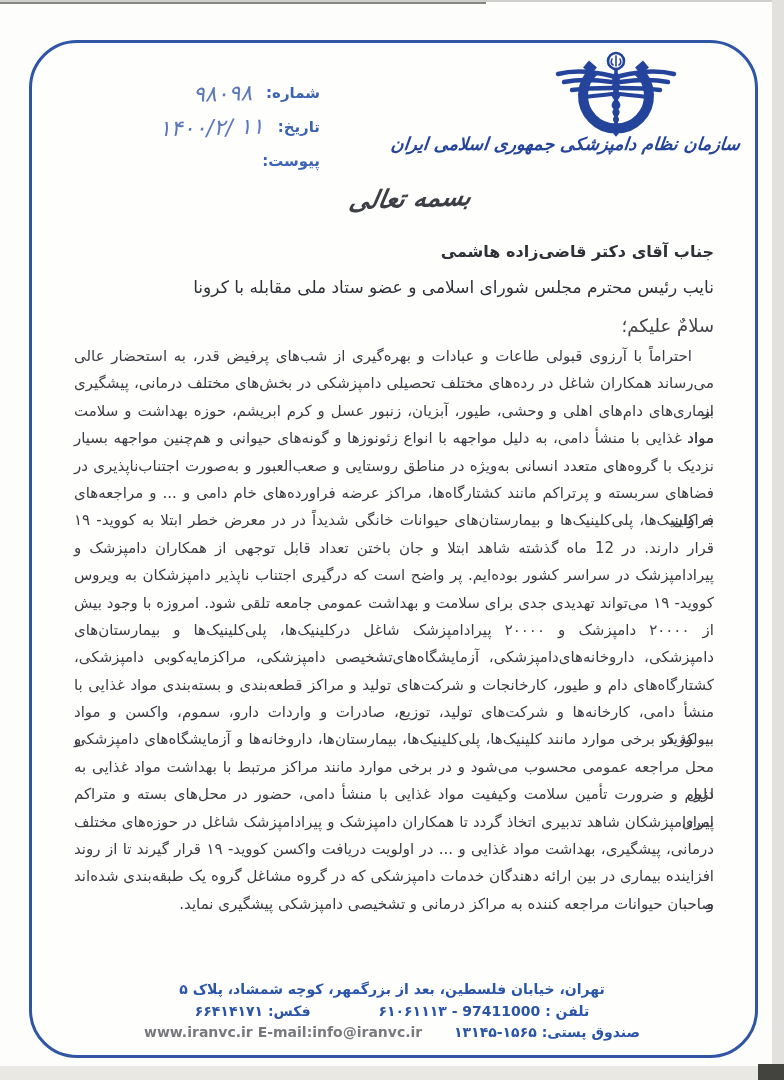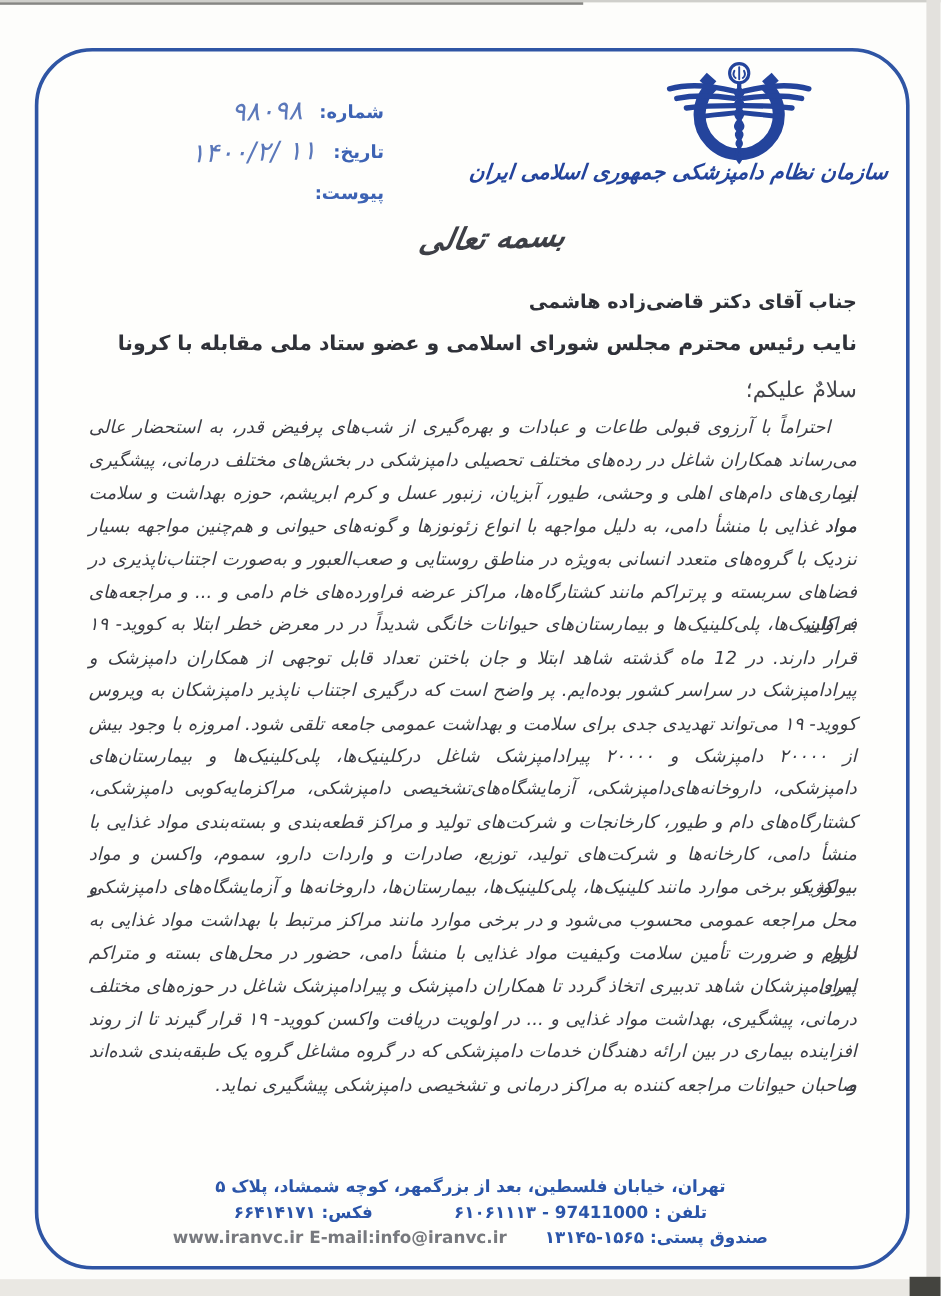--- a/index.html
+++ b/index.html
@@ -39,28 +39,28 @@
   .bismillah{
     position:absolute;top:184px;left:350px;
     font-size:25px;font-weight:bold;font-style:italic;color:#3d3f46;
     transform:skewX(-12deg) rotate(-2deg);white-space:nowrap;
   }
 
   
   .recipient-name{position:absolute;top:242px;right:70px;direction:rtl;
     font-size:16px;font-weight:bold;color:#2f3138;text-align:right;}
   .recipient-title{position:absolute;top:277px;right:70px;direction:rtl;
-    font-size:17px;font-weight:bold;color:#2f3138;}
+    font-size:17px;font-weight:normal;color:#2f3138;}
   .salutation{position:absolute;top:315px;right:70px;direction:rtl;
     font-size:18px;color:#44454b;}
 
   
   .letter-body{
     position:absolute;top:343px;left:74px;right:70px;direction:rtl;
-    font-size:15px;color:#3c3d44;font-style:italic;
+    font-size:15px;color:#3c3d44;
   }
   .bline{
     direction:rtl;text-align:justify;text-align-last:justify;
     line-height:27.4px;height:27.4px;white-space:normal;
   }
   .bline.first{padding-right:22px;}
   .bline.last{text-align-last:right;}
 
   
   .footer{position:absolute;left:60px;right:60px;top:979px;text-align:center;}

